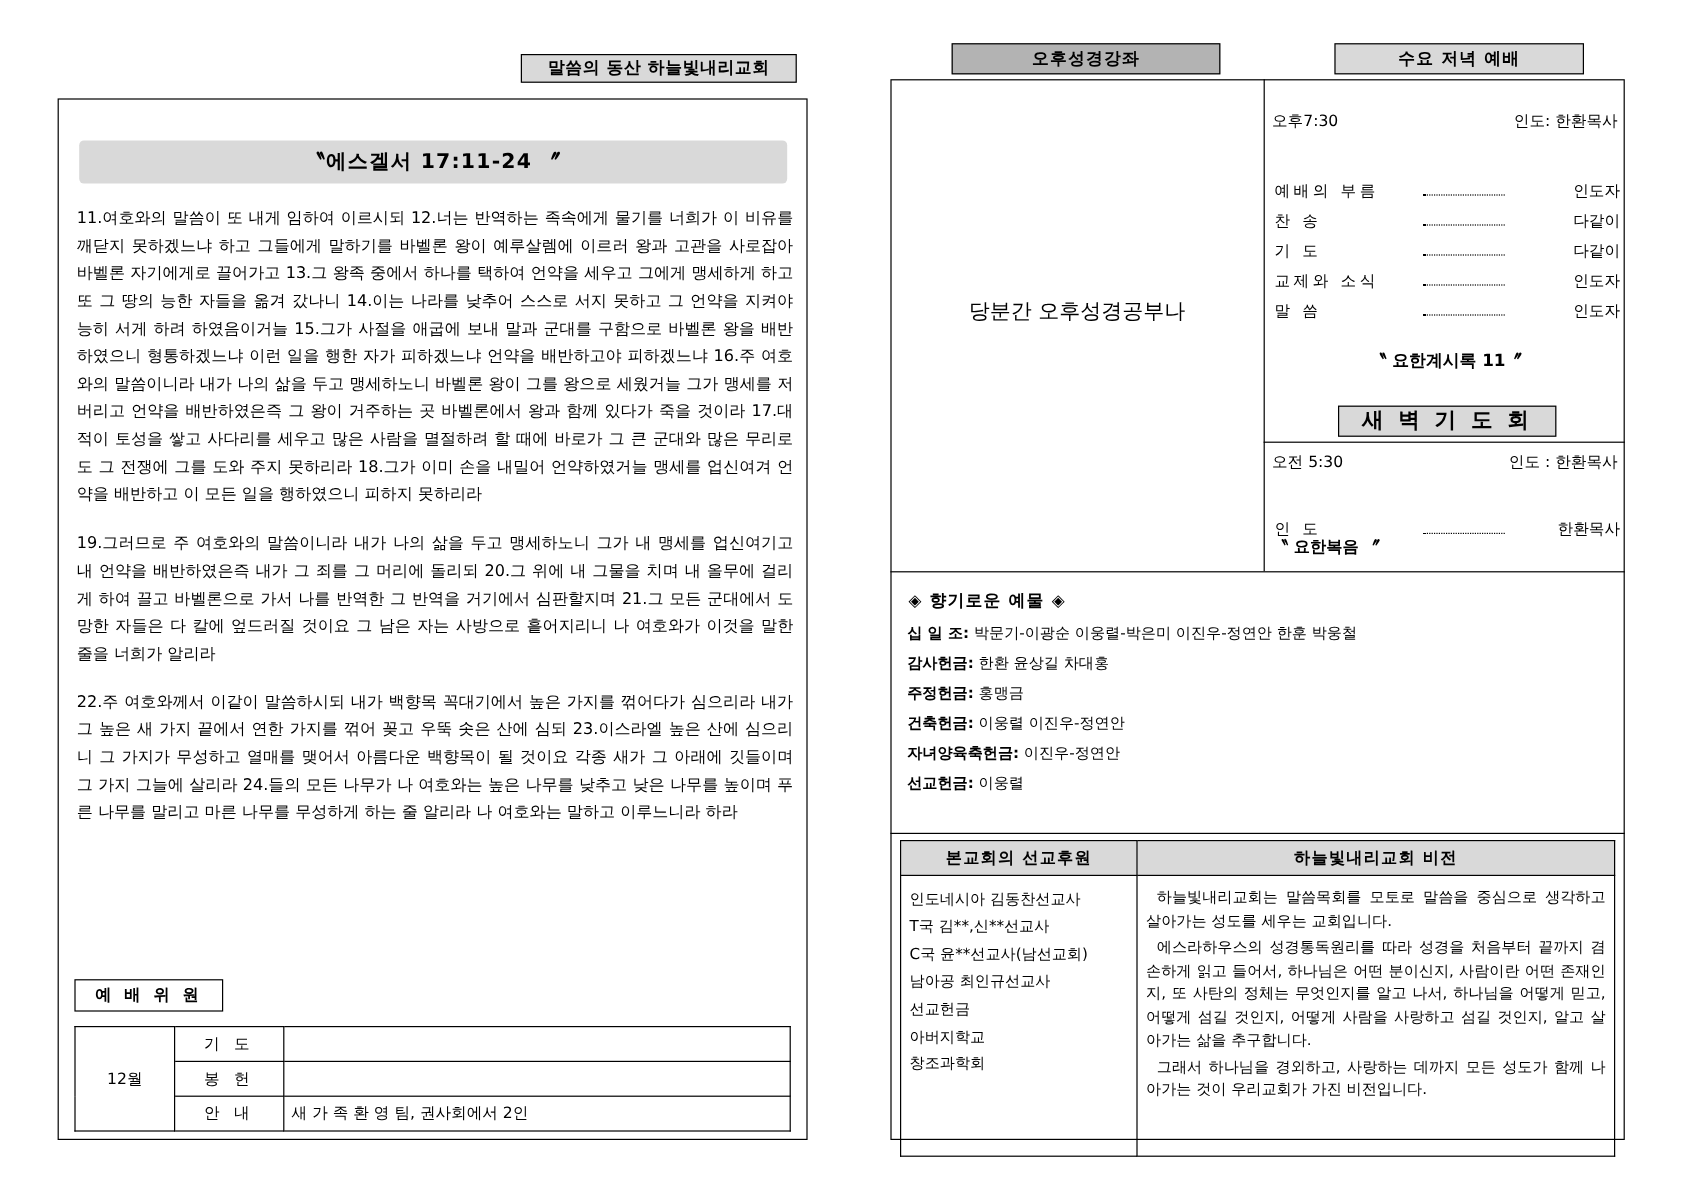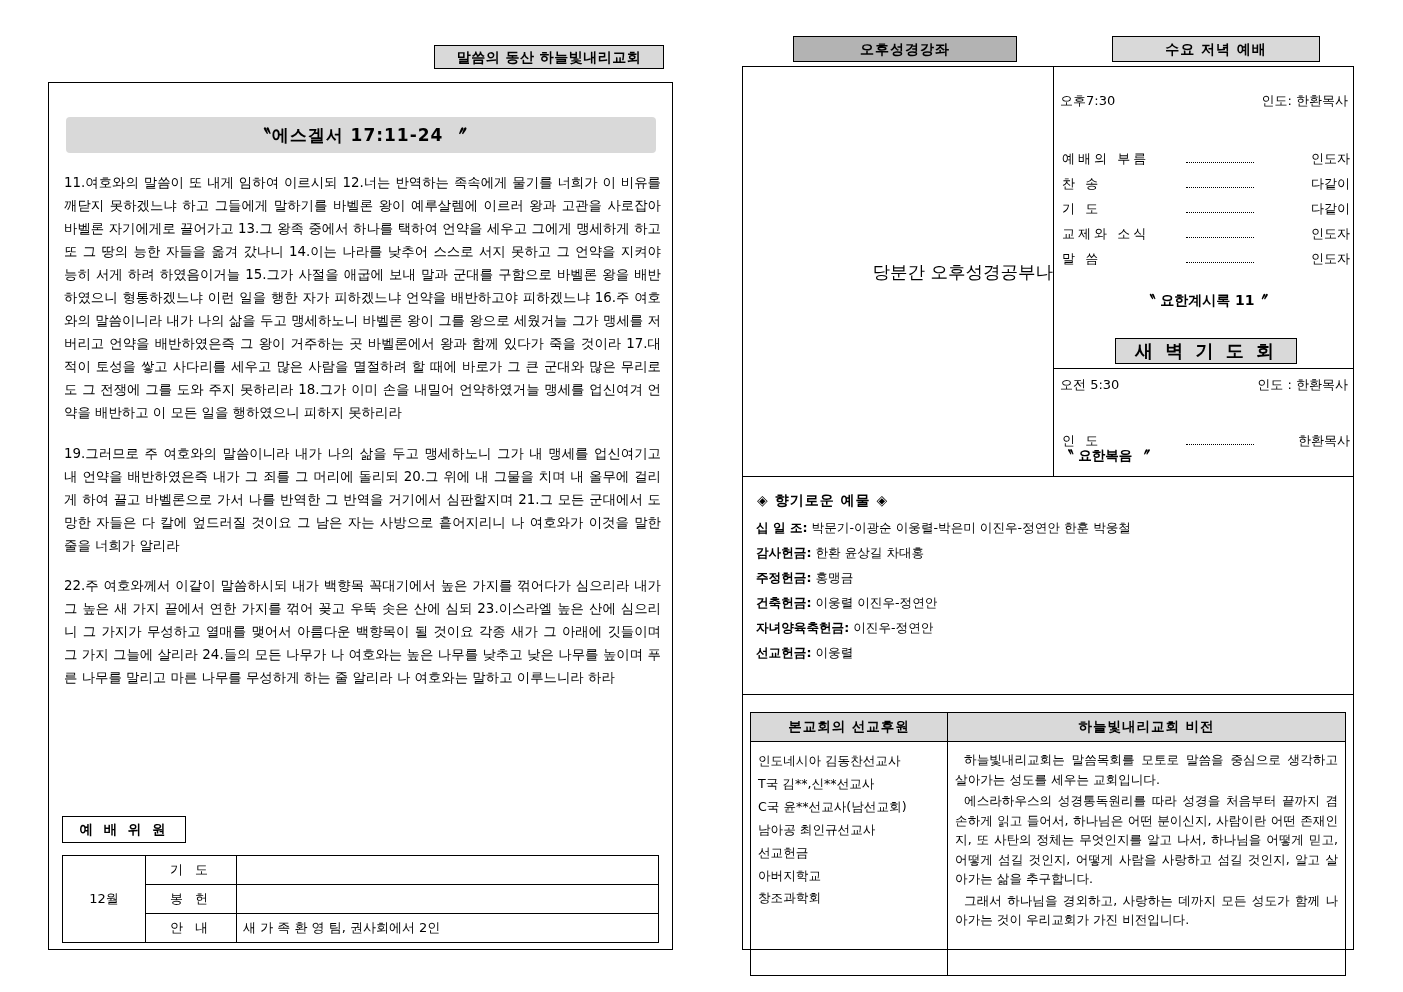--- a/index.html
+++ b/index.html
@@ -66,21 +66,21 @@
   
   .v-divider{
     position:absolute;left:1053px;top:66px;width:1px;height:410px;background:#000;
   }
   
   .h-divider-1{position:absolute;left:742px;top:476px;width:612px;height:1px;background:#000;}
   .h-divider-2{position:absolute;left:742px;top:694px;width:612px;height:1px;background:#000;}
 
   .notice{
     position:absolute;left:742px;top:245px;width:311px;
-    text-align:right;font-size:17.5px;line-height:1.75;margin-top:12px;
+    text-align:center;font-size:17.5px;line-height:1.75;
   }
 
   .wed-head{
     position:absolute;left:1060px;top:92px;width:288px;
     font-size:13px;display:flex;justify-content:space-between;gap:15px;
   }
   .order-list{
     position:absolute;left:1062px;top:143px;width:288px;font-size:13px;
   }
   .order-row{display:flex;align-items:flex-end;height:25px;gap:38px;}
@@ -112,21 +112,21 @@
     position:absolute;left:757px;top:492px;font-size:14px;font-weight:bold;
     letter-spacing:1px;
   }
   .offer-list{position:absolute;left:756px;top:519px;width:585px;font-size:12.6px;}
   .offer-row{margin-bottom:8px;line-height:1.35;}
   .offer-key{font-weight:bold;text-align:center;}
 
   
   table.bottom{
     position:absolute;left:750px;top:700px;width:596px;
-    border-collapse:collapse;font-size:12.6px;margin-top:12px;
+    border-collapse:collapse;font-size:12.6px;
   }
   table.bottom th{
     border:1px solid #000;background:#d9d9d9;height:26px;font-size:13.5px;
     font-weight:bold;letter-spacing:1px;
   }
   table.bottom td{
     border:1px solid #000;vertical-align:top;padding:8px 7px 10px 7px;
     height:215px;
   }
   td.miss-cell{width:188px;line-height:1.82;}

